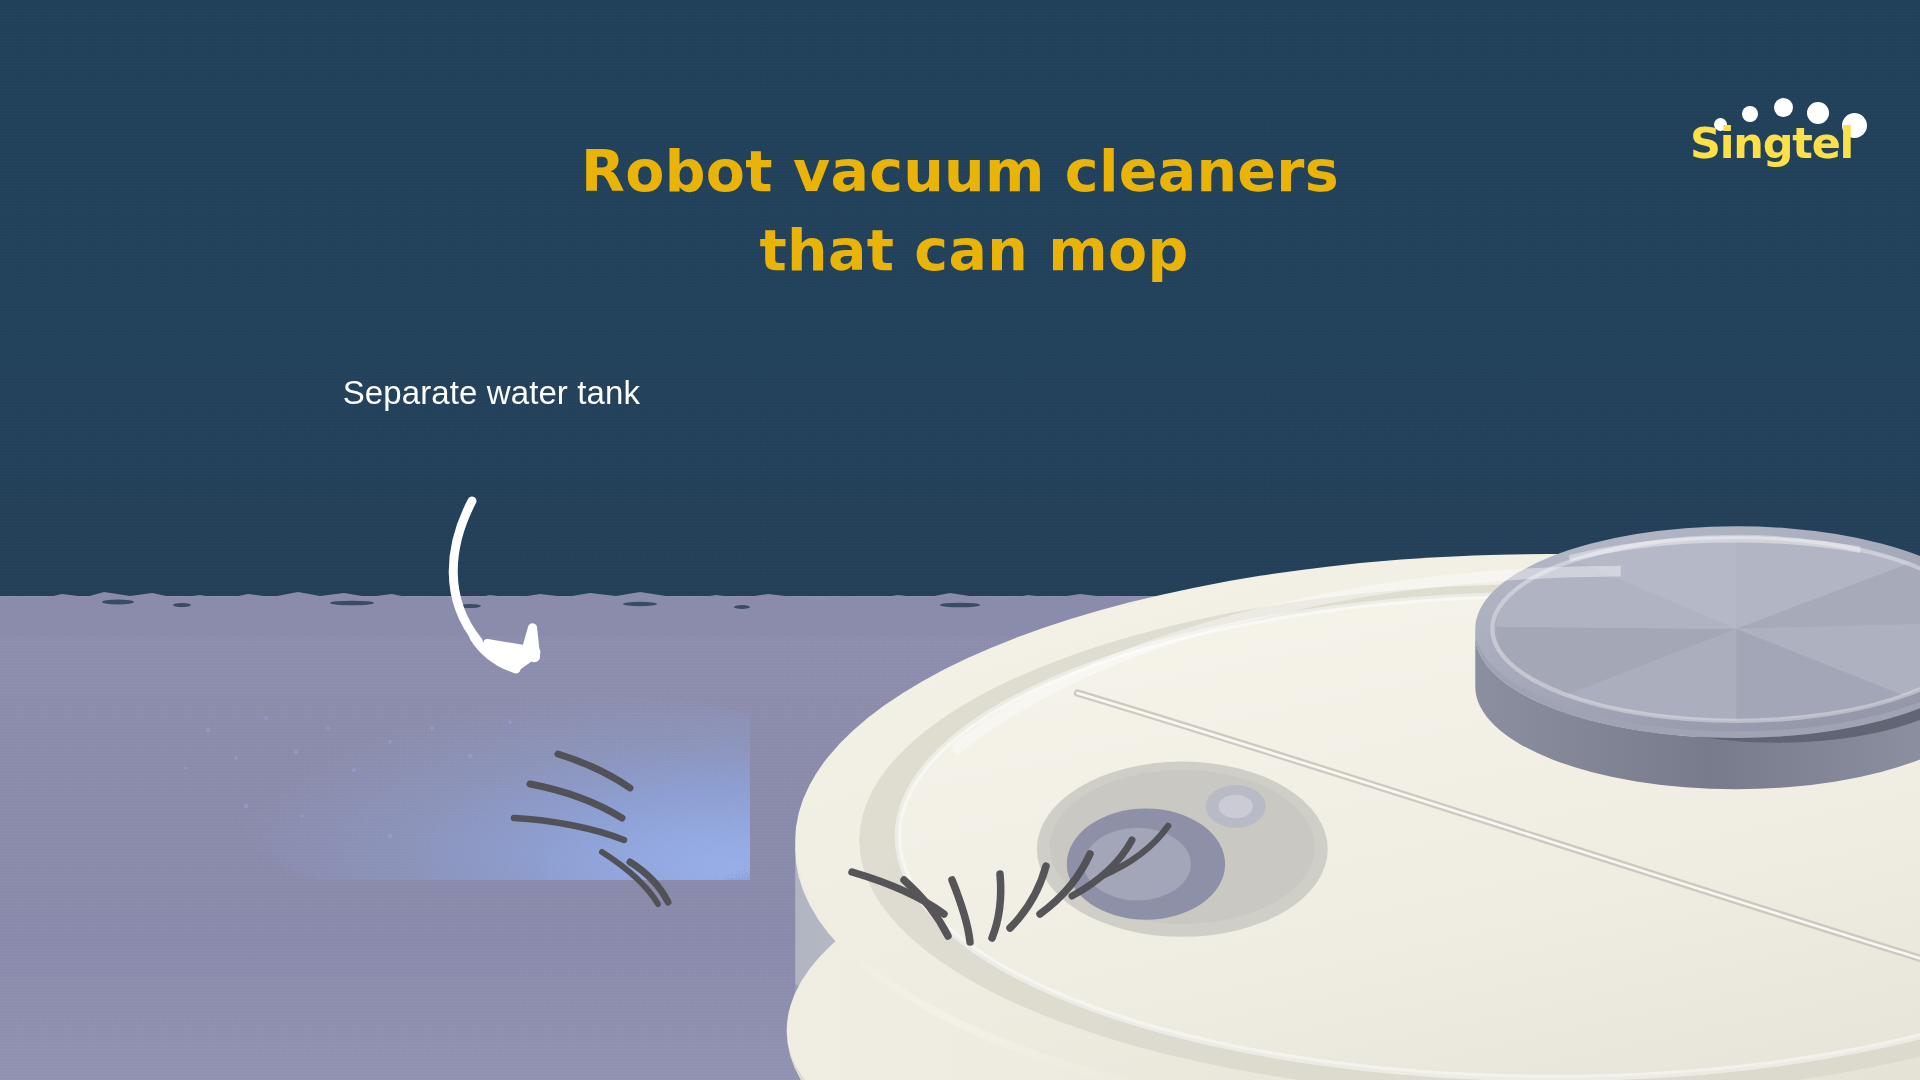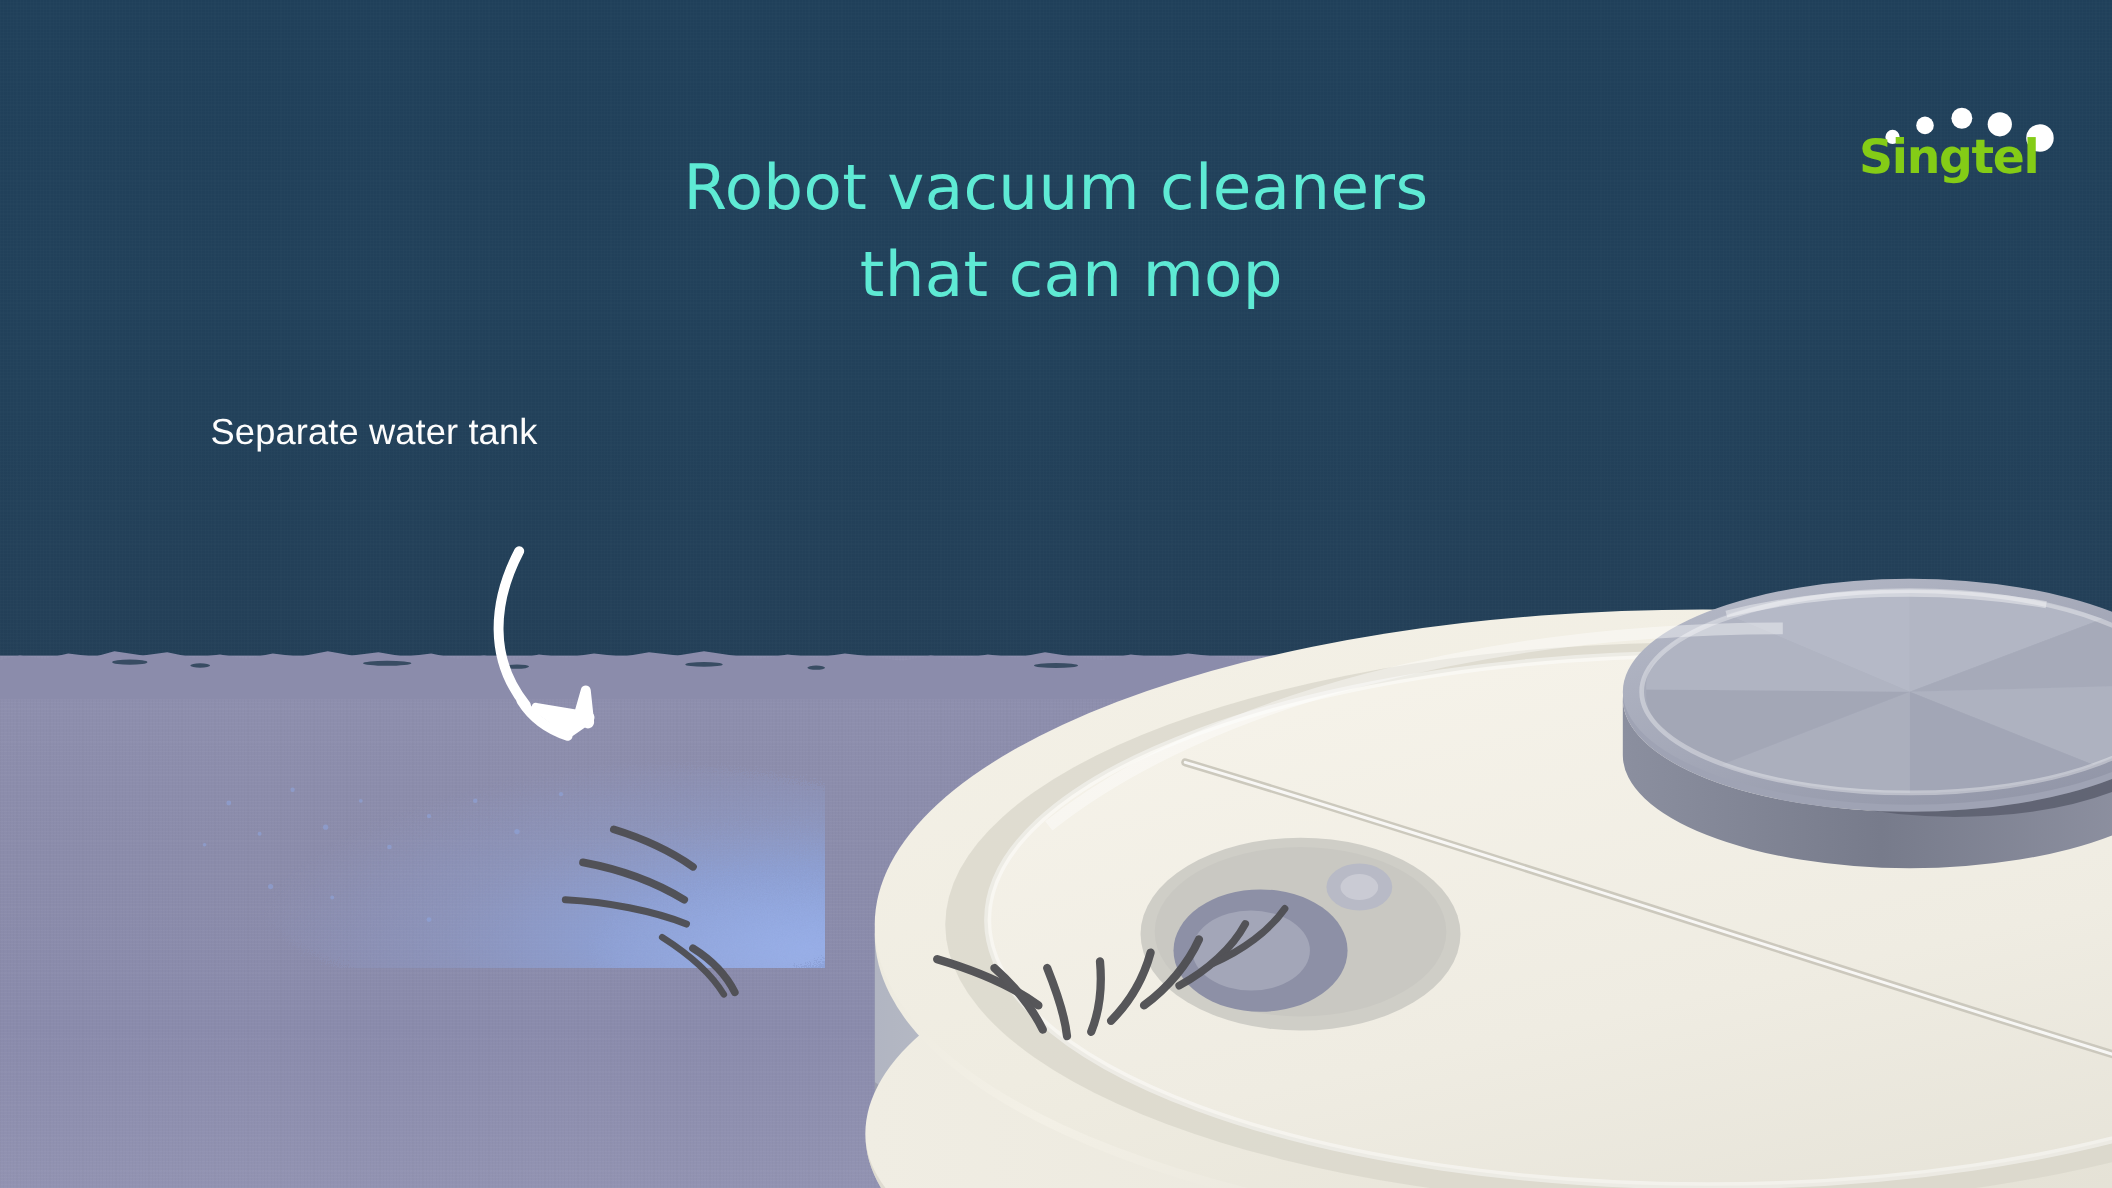--- a/index.html
+++ b/index.html
@@ -41,41 +41,41 @@
       repeating-linear-gradient(90deg, rgba(0,0,0,0.014) 0 1px, rgba(0,0,0,0) 1px 3px);
   }
   .floor-edge { position:absolute; left:0; top:566px; width:1920px; height:70px; }
 
   
   .water-wrap { position:absolute; left:90px; top:610px; width:660px; height:270px; }
 
   
   .title {
     position:absolute; left:0; top:132px; width:1920px;
-    text-align:center; color:#5eead4;
+    text-align:center; color:#eab308;
     font-family:"DejaVu Sans", sans-serif;
-    font-weight:400; font-size:57px; line-height:1.38;
+    font-weight:700; font-size:57px; line-height:1.38;
     letter-spacing:0.3px;
   }
   .title .l2 { display:block;margin-left:28px; }
 
   .callout {
     position:absolute; left:40px; top:370px; width:600px;
-    text-align:center; color:#fdfdfd;
+    text-align:right; color:#fdfdfd;
     font-family:"Liberation Sans", sans-serif;
     font-weight:400; font-size:33px; line-height:1.42;
     letter-spacing:0.1px;
   }
   .callout .cl2 { display:block; }
 
   
   .logo { position:absolute; left:1690px; top:96px; width:180px; height:92px; }
   .logo-word {
     position:absolute; left:0; top:26px; width:180px;
-    color:#84cc16;
+    color:#fde047;
     font-family:"DejaVu Sans", sans-serif;
     font-weight:700; font-size:43px; letter-spacing:-1.2px;
     line-height:1;
   }
   .logo-dots { position:absolute; left:0; top:0; width:180px; height:40px; }
   .dot { position:absolute; border-radius:50%; background:#ffffff; }
 
   
   .arrow { position:absolute; left:440px; top:495px; width:160px; height:190px; }
 

